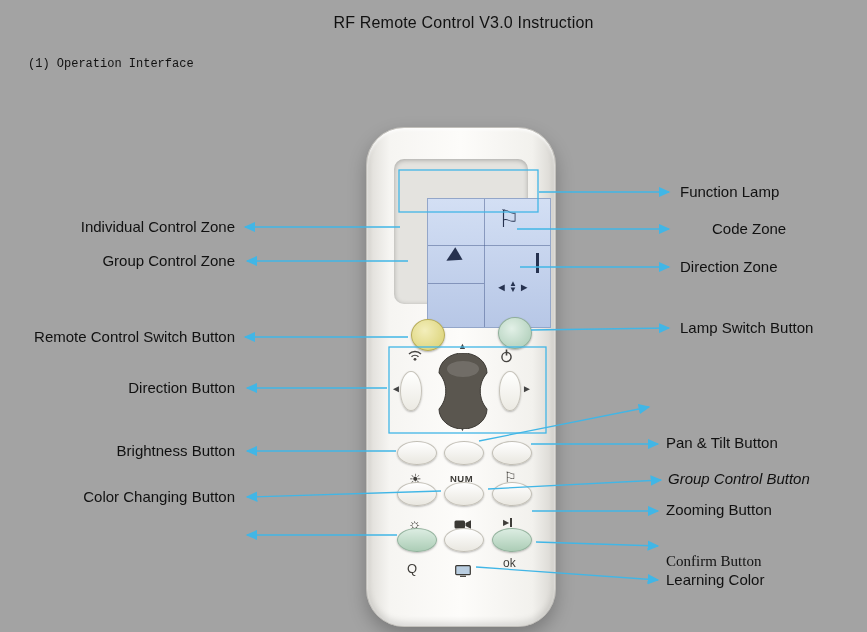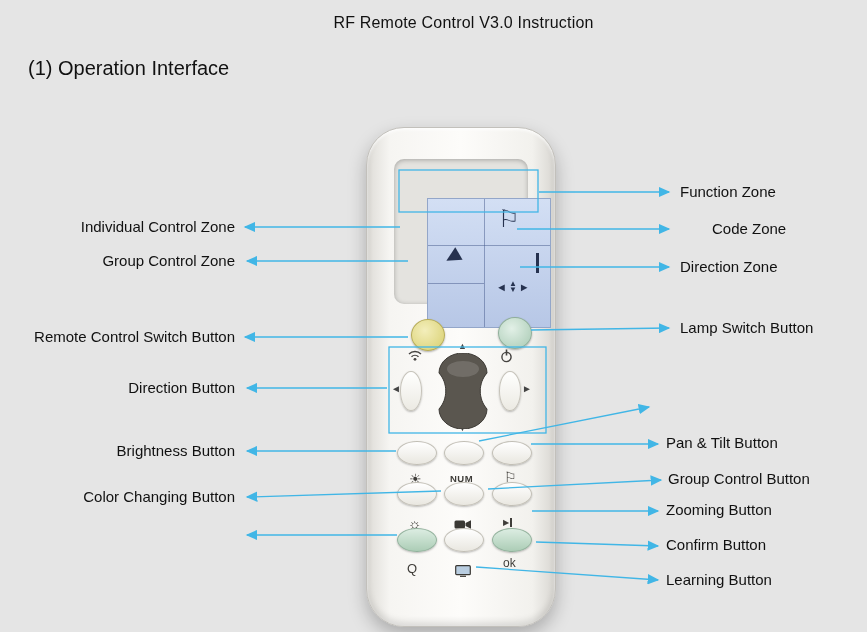--- a/index.html
+++ b/index.html
@@ -1,24 +1,24 @@
 <!DOCTYPE html>
 <html><head>
 <meta charset="utf-8">
 <style>
   html,body { margin:0; padding:0; background:#fff; }
   .canvas {
-    position:relative; width:867px; height:632px; background:#e5e5e5;
+    position:relative; width:867px; height:632px; background:#a3a3a3;
     font-family:"Liberation Sans", sans-serif; color:#111; overflow:hidden;
   }
   .title {
     position:absolute; top:14px; left:0; width:100%; text-align:center;
     font-size:16px; transform:translateX(30px); letter-spacing:0.2px;
   }
-  .section { position:absolute; top:57px; left:28px; font-size:20px; }
+  .section { position:absolute; top:57px; left:28px; font-size:12px;font-family:Liberation Mono, monospace; }
   .lbl { position:absolute; font-size:15px; white-space:nowrap; line-height:18px; }
   .lbl.left  { right:632px; text-align:right; }
 
   
   .remote {
     position:absolute; left:366px; top:127px; width:188px; height:498px;
     border-radius:38px;
     background:linear-gradient(90deg,#dedcd7 0%,#f6f5f2 12%,#fdfcfa 50%,#f2f1ed 88%,#d8d6d1 100%);
     border:1px solid #c2c0bb;
     box-shadow:0 8px 18px rgba(0,0,0,0.25), inset 0 2px 3px rgba(255,255,255,0.85), inset 0 -4px 7px rgba(0,0,0,0.12);
@@ -146,29 +146,29 @@
     <span class="g" style="left:136px;top:429px;font-size:12px;">ok</span>
   </div>
 
   <div class="lbl left" style="top:218px;">Individual Control  Zone</div>
   <div class="lbl left" style="top:328px;">Remote Control Switch Button</div>
   <div class="lbl left" style="top:252px;">Group Control  Zone</div>
   <div class="lbl left" style="top:379px;">Direction Button</div>
   <div class="lbl left" style="top:442px;">Brightness Button</div>
   <div class="lbl left" style="top:488px;">Color Changing Button</div>
 
-  <div class="lbl" style="left:680px;top:183px;">Function Zone</div>
+  <div class="lbl" style="left:680px;top:183px;">Function Lamp</div>
   <div class="lbl" style="left:712px;top:220px;">Code Zone</div>
   <div class="lbl" style="left:680px;top:258px;">Direction Zone</div>
   <div class="lbl" style="left:680px;top:319px;">Lamp Switch Button</div>
   <div class="lbl" style="left:666px;top:434px;">Pan &amp; Tilt Button</div>
-  <div class="lbl" style="left:668px;top:470px;">Group Control Button</div>
+  <div class="lbl" style="left:668px;top:470px;font-style:italic;">Group Control Button</div>
   <div class="lbl" style="left:666px;top:501px;">Zooming Button</div>
-  <div class="lbl" style="left:666px;top:536px;">Confirm Button</div>
-  <div class="lbl" style="left:666px;top:571px;">Learning Button</div>
+  <div class="lbl" style="left:666px;top:552px;font-family:Liberation Serif, serif;">Confirm Button</div>
+  <div class="lbl" style="left:666px;top:571px;">Learning Color</div>
 
   <svg class="overlay" width="867" height="632" viewBox="0 0 867 632">
     <defs>
       <marker id="ah" markerWidth="10" markerHeight="8" refX="8" refY="4" orient="auto">
         <path d="M0,0 L9,4 L0,8 Z" fill="#41b6e6"></path>
       </marker>
     </defs>
     <g stroke="#41b6e6" stroke-width="1.3" fill="none">
 
       <rect x="399" y="170" width="139" height="42"></rect>

